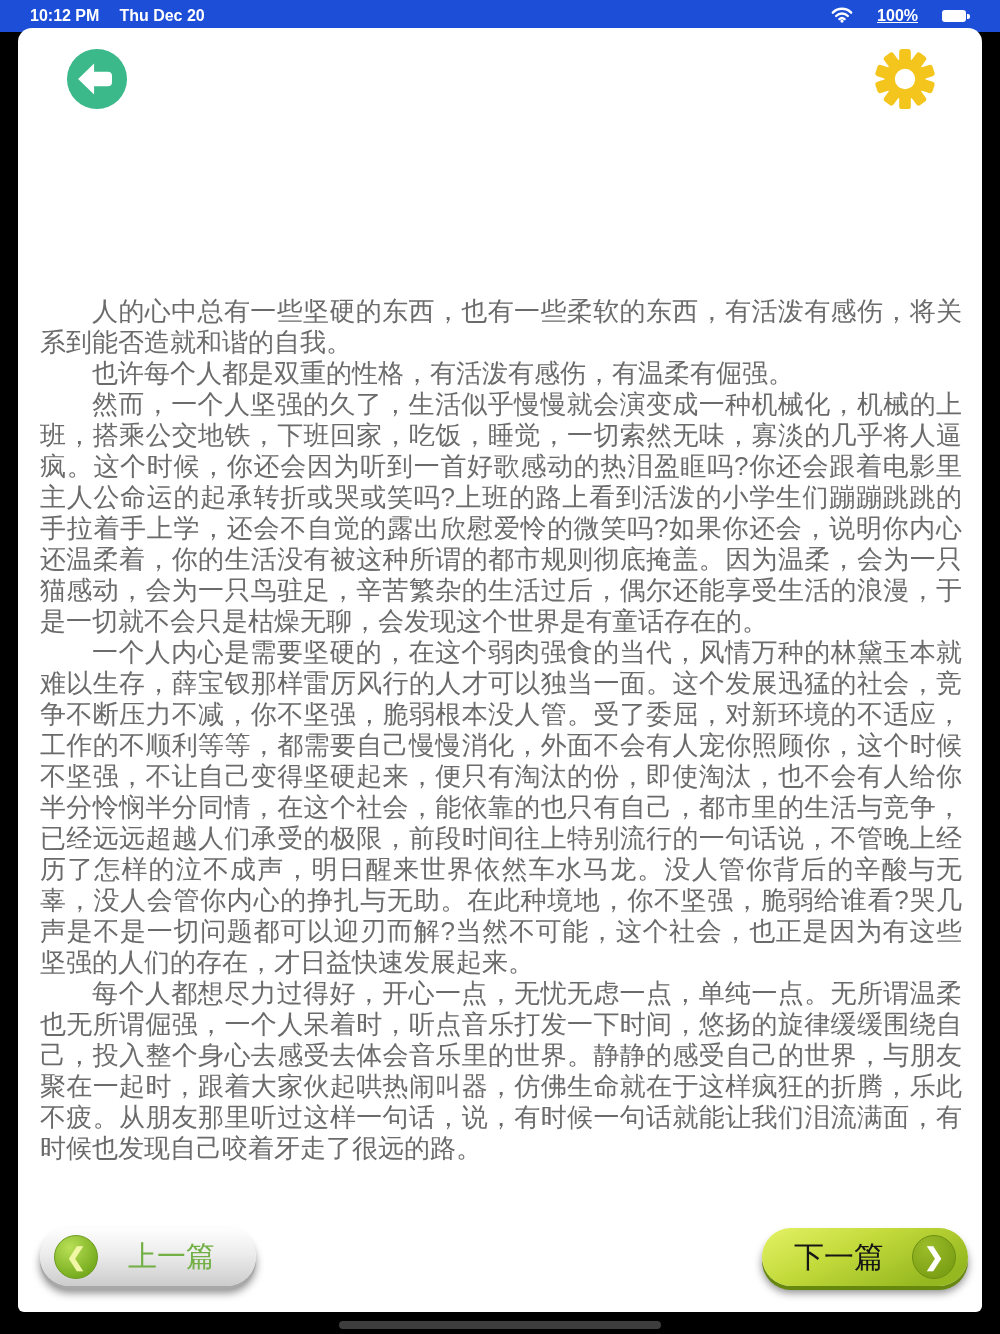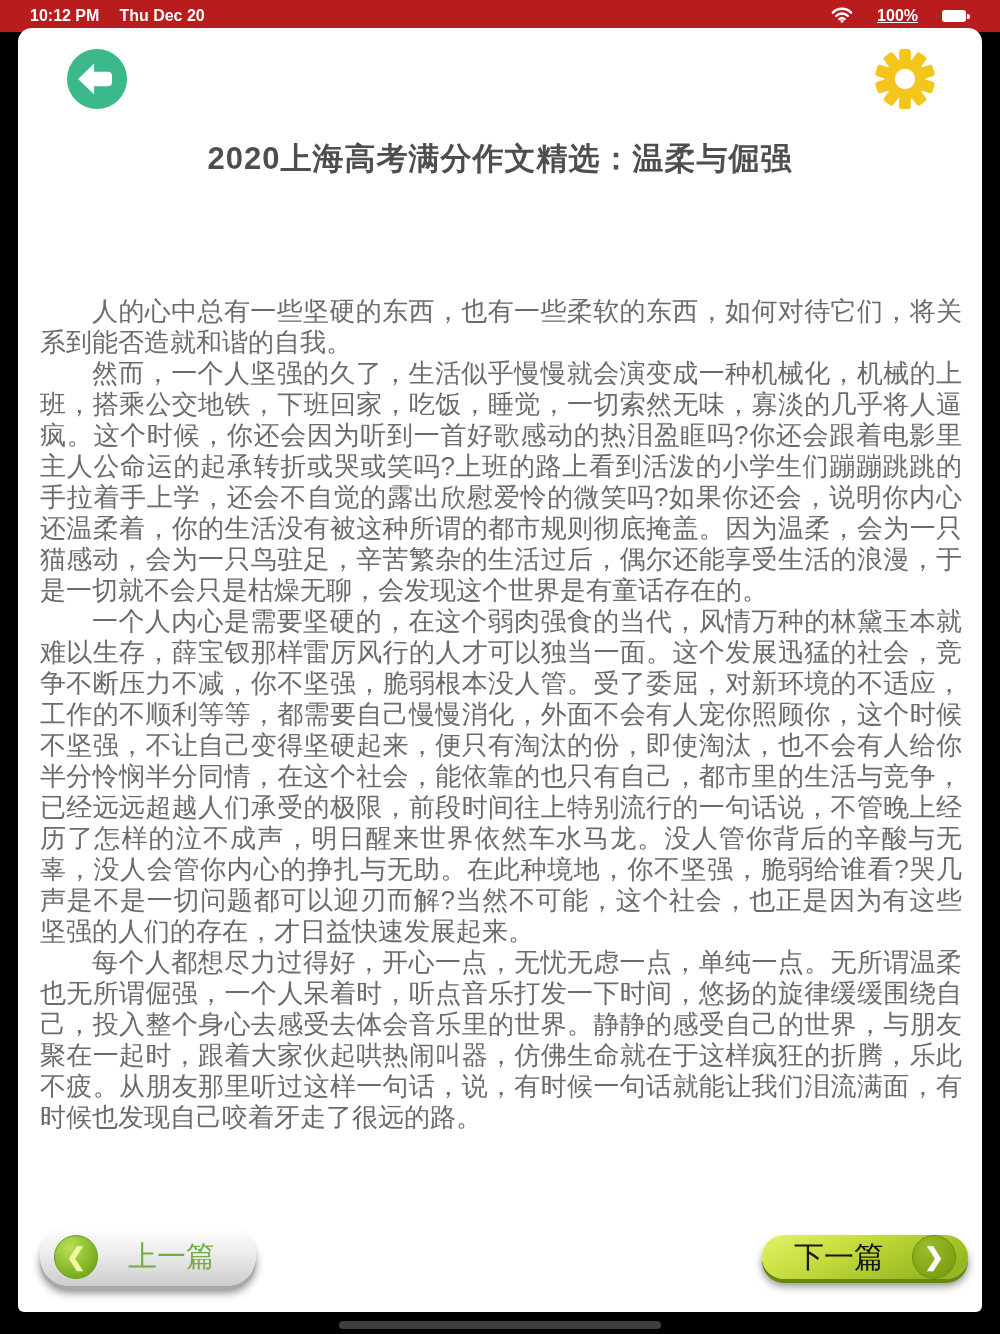--- a/index.html
+++ b/index.html
@@ -5,21 +5,21 @@
   * { margin:0; padding:0; box-sizing:border-box; }
   html,body { width:1000px; height:1334px; }
   body {
     background:#000;
     font-family:"Liberation Sans", sans-serif;
     position:relative;
     overflow:hidden;
   }
   
   .status-bar {
-    height:28px; background:#b91c1c; color:#fff;
+    height:28px; background:#1d4ed8; color:#fff;
     display:flex; justify-content:space-between; align-items:center;
     padding:16px 30px; font-size:16px; font-weight:bold;
   }
   .status-left { display:flex; gap:20px; align-items:center; }
   .status-right { display:flex; gap:24px; align-items:center;text-decoration:underline; }
   .battery { display:flex; align-items:center; }
   .battery-body { width:24px; height:12px; background:#fff; border-radius:3px; }
   .battery-nub { width:3px; height:5px; background:#fff; border-radius:0 2px 2px 0; margin-left:1px; }
   
   .card {
@@ -63,21 +63,21 @@
   }
   .btn-prev .nav-circle {
     width:44px; height:44px; border-radius:50%;
     background:radial-gradient(circle at 35% 28%, #b9e056, #76ab1e 75%);
     border:1px solid #6a9a1c;
     display:flex; align-items:center; justify-content:center;
     color:#f2f7a6; font-size:24px; font-weight:bold;
   }
   .btn-prev .nav-label { color:#72b045; font-size:29px; }
   .btn-next {
-    width:206px; height:44px; border-radius:30px;
+    width:206px; height:58px; border-radius:30px;
     background:linear-gradient(155deg, #e4f266 0%, #c3da3b 40%, #95b820 85%);
     box-shadow:0 4px 0 #66880e, 0 7px 8px rgba(0,0,0,.45);
     justify-content:flex-end; gap:28px; padding-right:12px;
   }
   .btn-next .nav-label { color:#161616; font-size:30px; }
   .btn-next .nav-circle {
     width:44px; height:44px; border-radius:50%;
     background:radial-gradient(circle at 35% 28%, #9cbd2a, #7ca015 75%);
     border:1px solid #6d8f12;
     display:flex; align-items:center; justify-content:center;
@@ -139,25 +139,25 @@
           <rect x="26" y="1" width="12" height="16" rx="3" transform="rotate(252 32 32)"></rect>
           <rect x="26" y="1" width="12" height="16" rx="3" transform="rotate(288 32 32)"></rect>
           <rect x="26" y="1" width="12" height="16" rx="3" transform="rotate(324 32 32)"></rect>
           <circle cx="32" cy="32" r="21"></circle>
         </g>
         <circle cx="32" cy="32" r="10.5" fill="#fff"></circle>
       </svg>
     </span>
   </button>
 
-  <div class="page-title">2020上海高考满分作文精选：温柔与倔强</div>
 
 
   <div class="essay">
-      <p>人的心中总有一些坚硬的东西，也有一些柔软的东西，如何对待它们，将关系到能否造就和谐的自我。</p>
+      <p>人的心中总有一些坚硬的东西，也有一些柔软的东西，有活泼有感伤，将关系到能否造就和谐的自我。</p>
+      <p>也许每个人都是双重的性格，有活泼有感伤，有温柔有倔强。</p>
       <p>然而，一个人坚强的久了，生活似乎慢慢就会演变成一种机械化，机械的上班，搭乘公交地铁，下班回家，吃饭，睡觉，一切索然无味，寡淡的几乎将人逼疯。这个时候，你还会因为听到一首好歌感动的热泪盈眶吗?你还会跟着电影里主人公命运的起承转折或哭或笑吗?上班的路上看到活泼的小学生们蹦蹦跳跳的手拉着手上学，还会不自觉的露出欣慰爱怜的微笑吗?如果你还会，说明你内心还温柔着，你的生活没有被这种所谓的都市规则彻底掩盖。因为温柔，会为一只猫感动，会为一只鸟驻足，辛苦繁杂的生活过后，偶尔还能享受生活的浪漫，于是一切就不会只是枯燥无聊，会发现这个世界是有童话存在的。</p>
       <p>一个人内心是需要坚硬的，在这个弱肉强食的当代，风情万种的林黛玉本就难以生存，薛宝钗那样雷厉风行的人才可以独当一面。这个发展迅猛的社会，竞争不断压力不减，你不坚强，脆弱根本没人管。受了委屈，对新环境的不适应，工作的不顺利等等，都需要自己慢慢消化，外面不会有人宠你照顾你，这个时候不坚强，不让自己变得坚硬起来，便只有淘汰的份，即使淘汰，也不会有人给你半分怜悯半分同情，在这个社会，能依靠的也只有自己，都市里的生活与竞争，已经远远超越人们承受的极限，前段时间往上特别流行的一句话说，不管晚上经历了怎样的泣不成声，明日醒来世界依然车水马龙。没人管你背后的辛酸与无辜，没人会管你内心的挣扎与无助。在此种境地，你不坚强，脆弱给谁看?哭几声是不是一切问题都可以迎刃而解?当然不可能，这个社会，也正是因为有这些坚强的人们的存在，才日益快速发展起来。</p>
       <p>每个人都想尽力过得好，开心一点，无忧无虑一点，单纯一点。无所谓温柔也无所谓倔强，一个人呆着时，听点音乐打发一下时间，悠扬的旋律缓缓围绕自己，投入整个身心去感受去体会音乐里的世界。静静的感受自己的世界，与朋友聚在一起时，跟着大家伙起哄热闹叫器，仿佛生命就在于这样疯狂的折腾，乐此不疲。从朋友那里听过这样一句话，说，有时候一句话就能让我们泪流满面，有时候也发现自己咬着牙走了很远的路。</p>
     </div>
 
   <div class="bottom-nav">
     <button class="btn btn-prev">
       <span class="nav-circle">❮</span>
       <span class="nav-label">上一篇</span>
     </button>

